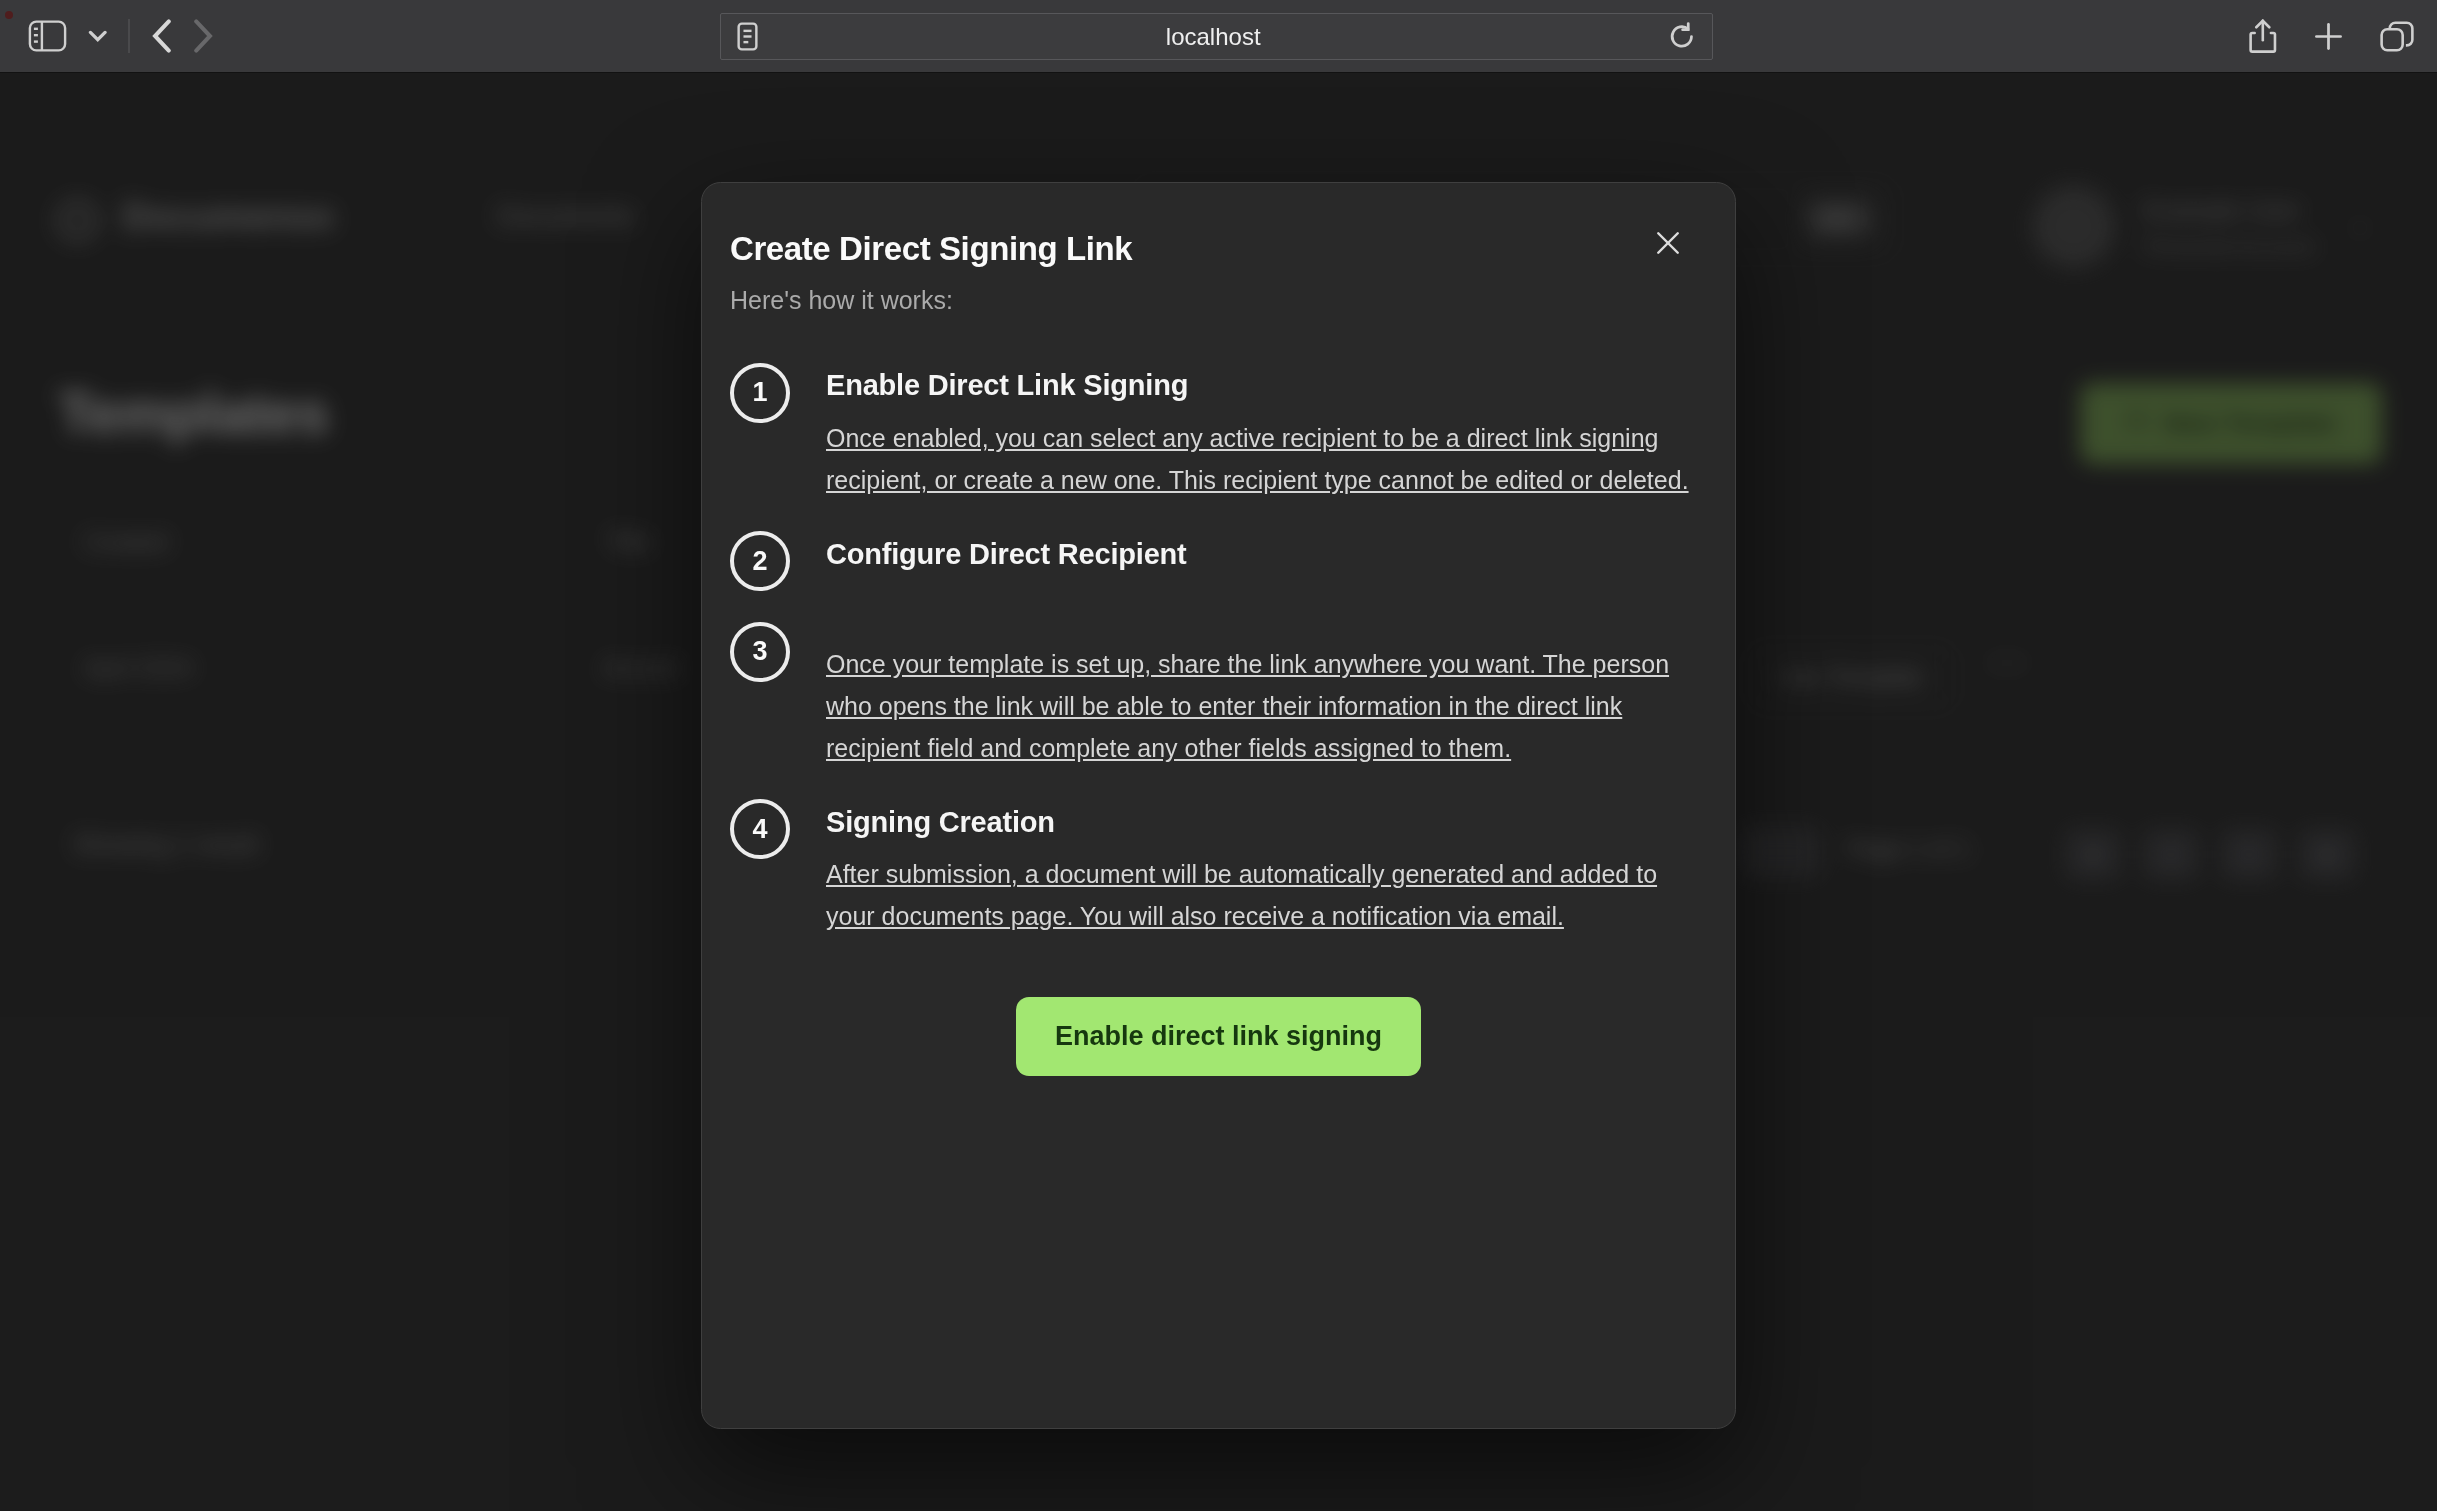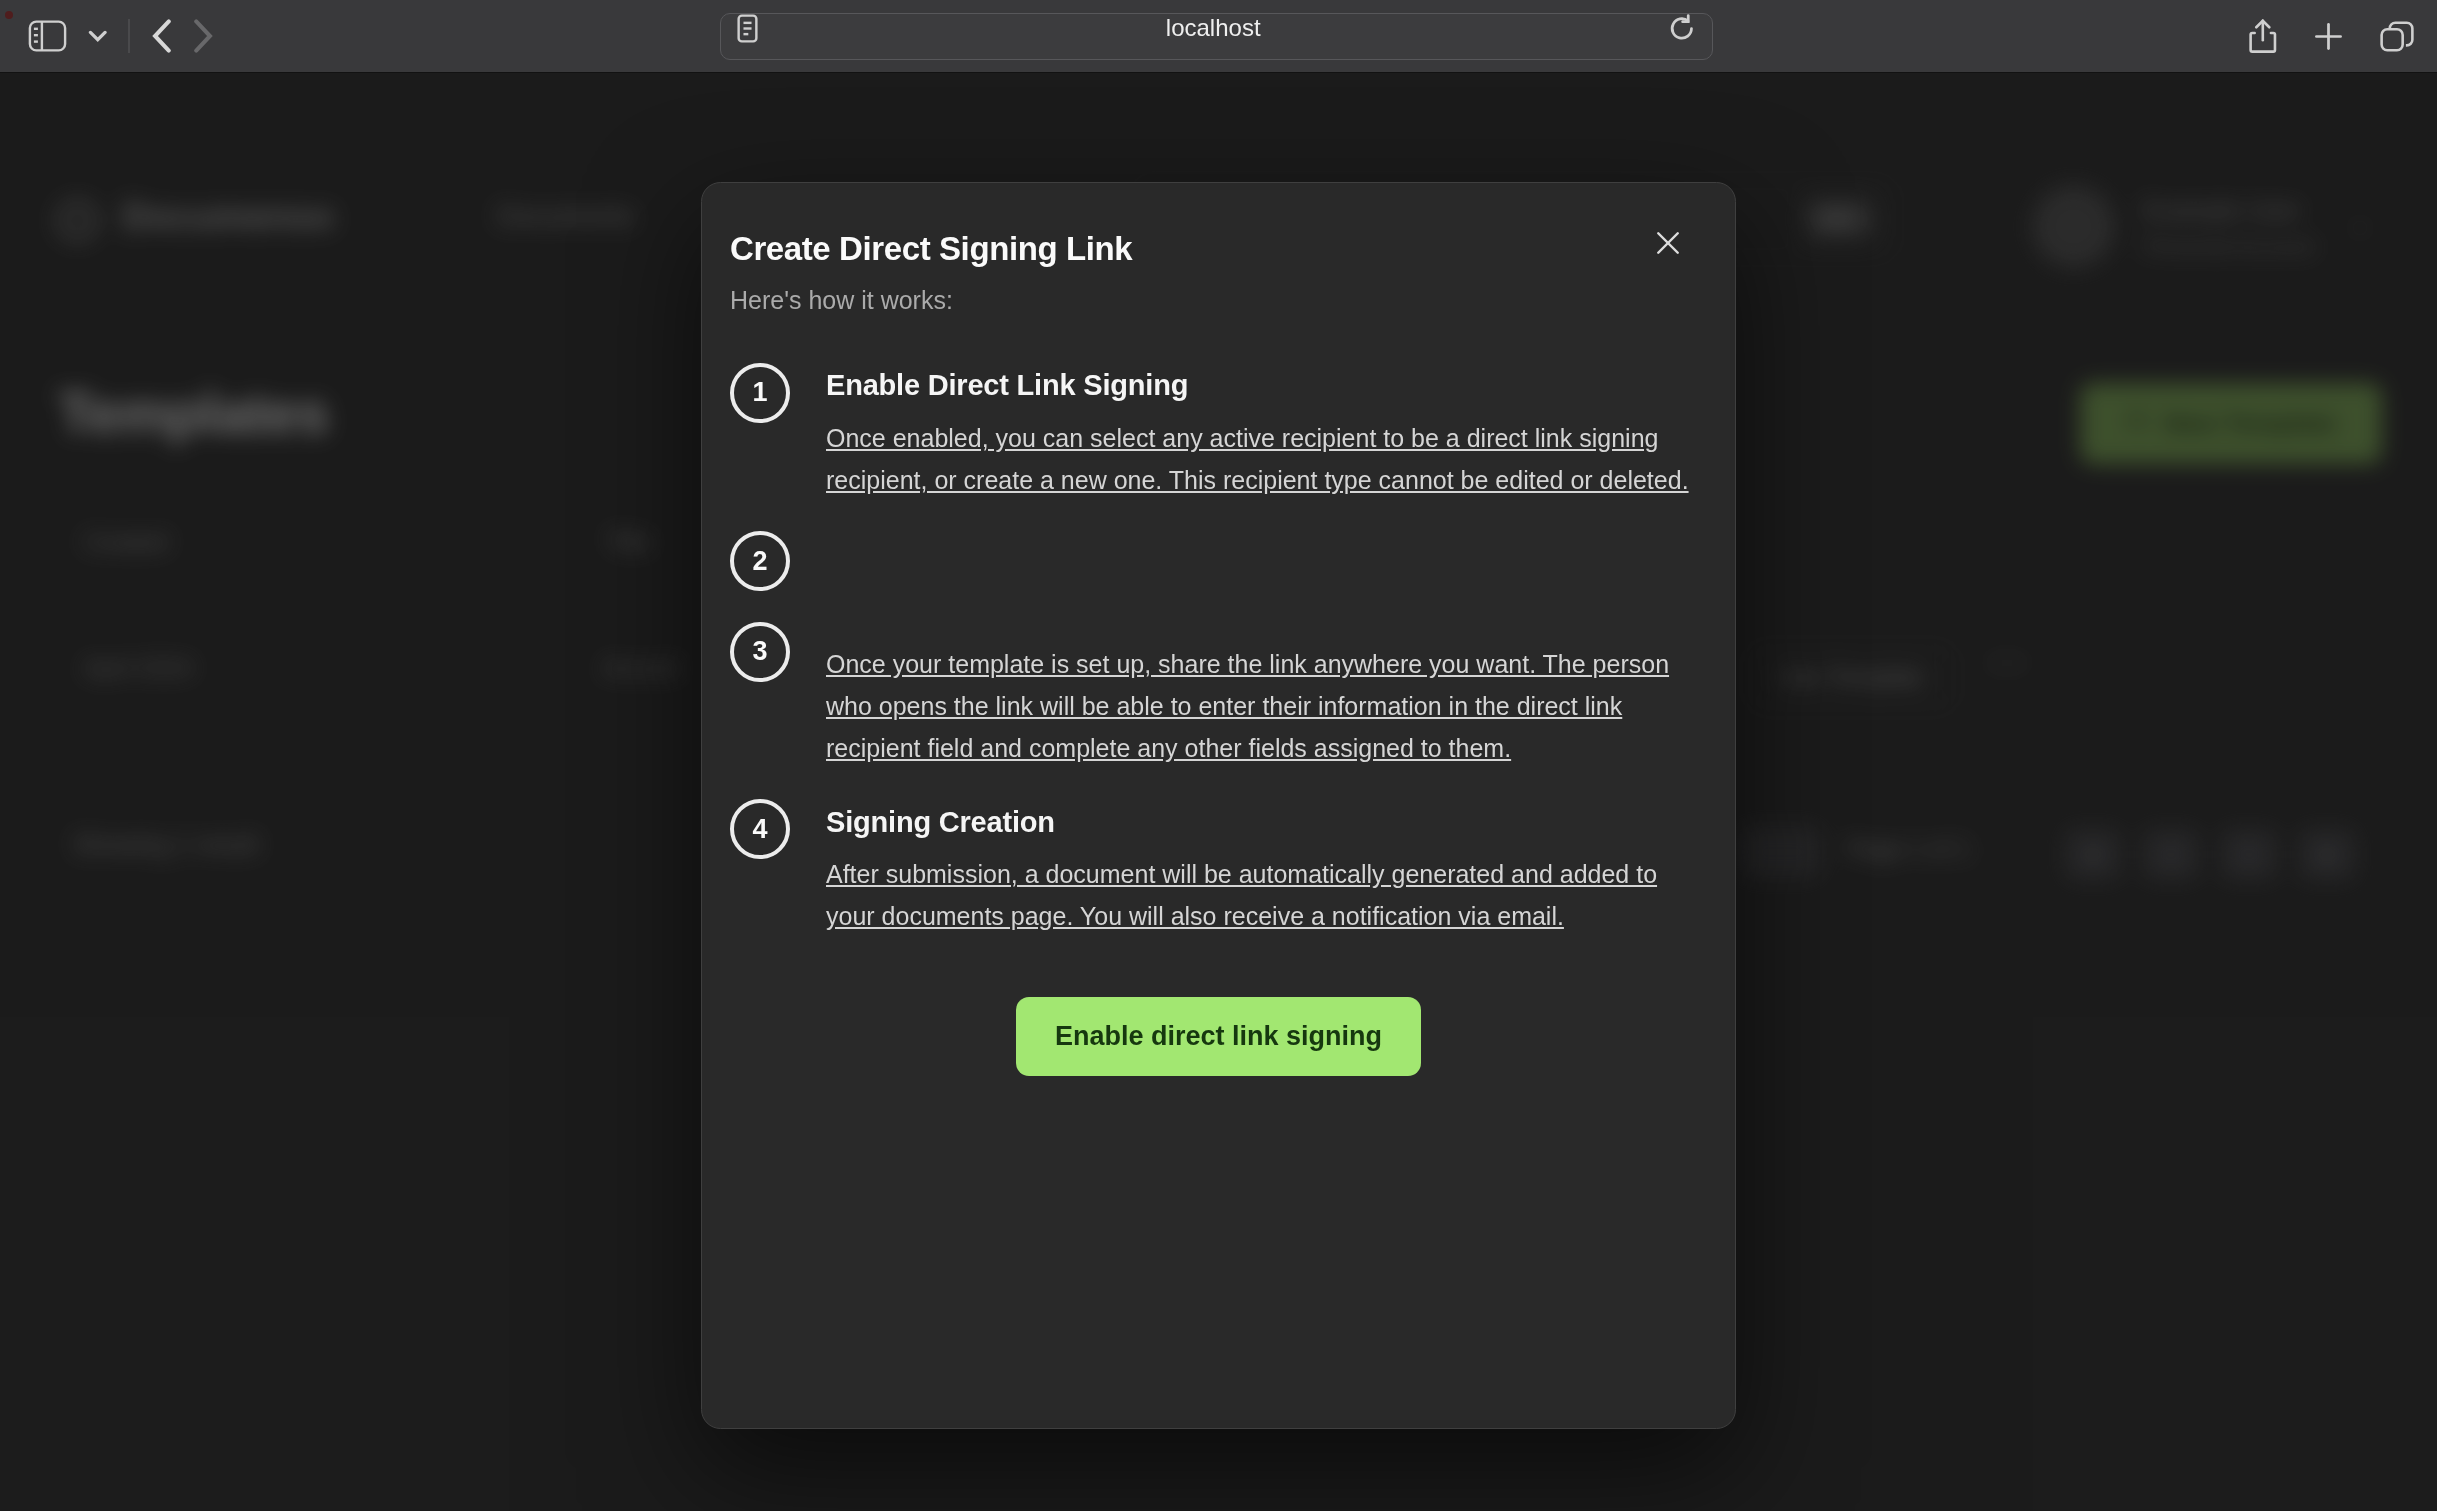--- a/index.html
+++ b/index.html
@@ -12,22 +12,22 @@
     background:#39393b; border-bottom:1.6px solid #121212; z-index:50;
     display:flex; align-items:center; }
   .traffic-dot { position:absolute; left:4.9px; top:10.5px; width:8px; height:8px;
     border-radius:50%; background:#4f1d1d; }
   .chrome svg { display:block; }
   .tb-btn { display:flex; align-items:center; justify-content:center;
     background:none; border:none; cursor:default; }
   .chrome-left { display:flex; align-items:center; gap:21px; padding-left:27.6px; }
   .chrome-divider { width:1.6px; height:34px; background:#4a4a4c; }
   .addressbar { position:absolute; left:720px; top:13px; width:993px; height:47px;
-    border:1.6px solid #57575a; border-radius:10px; background:#3c3c3e;
-    display:flex; padding:0 16px; }
+    border:1.6px solid #57575a; border-radius:2px; background:#3c3c3e;
+    display:flex; align-items:center; padding:0 16px; }
   .addressbar .url { flex:1; text-align:center; color:#efefef; font-size:24px; }
   .chrome-right { position:absolute; right:24px; top:0; height:73px;
     display:flex; align-items:center; gap:37px; }
 
   
   .bg-app { position:absolute; inset:73px 0 0 0; filter:blur(10.5px); z-index:1; }
   .bg-label { position:absolute; white-space:nowrap; }
   .brand-mark { position:absolute; left:58px; top:128px; width:39px; height:39px;
     border:5.7px solid #6e6e6e; border-radius:50%; }
   .brand-name { left:122px; top:123px; font-size:37px; font-weight:700; color:#787878; }
@@ -246,20 +246,21 @@
       <div class="step">
         <span class="step-circle">1</span>
         <div>
           <div class="step-title">Enable Direct Link Signing</div>
           <div class="step-body">Once enabled, you can select any active recipient to be a direct link signing recipient, or create a new one. This recipient type cannot be edited or deleted.</div>
         </div>
       </div>
       <div class="step">
         <span class="step-circle">2</span>
         <div>
+          <div class="step-title">Configure Direct Recipient</div>
         </div>
       </div>
       <div class="step">
         <span class="step-circle">3</span>
         <div>
           <div class="step-body">Once your template is set up, share the link anywhere you want. The person who opens the link will be able to enter their information in the direct link recipient field and complete any other fields assigned to them.</div>
         </div>
       </div>
       <div class="step">
         <span class="step-circle">4</span>

